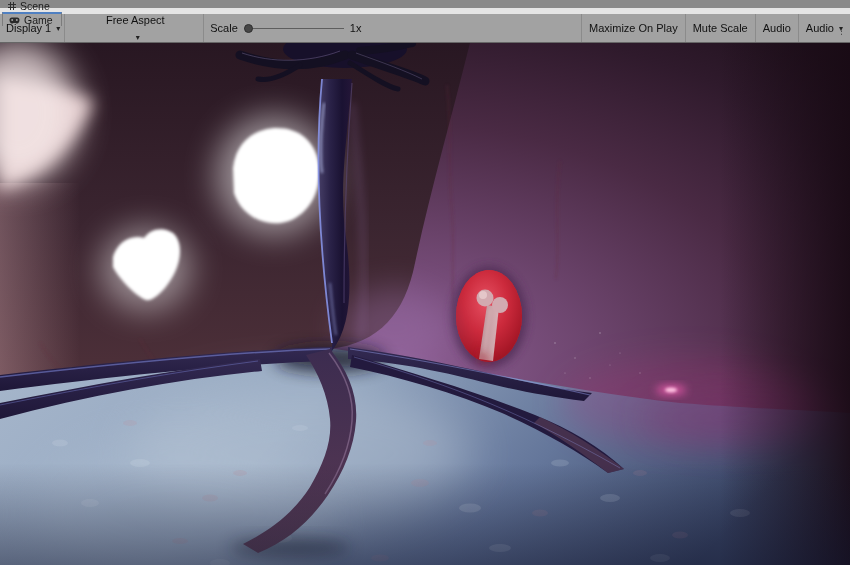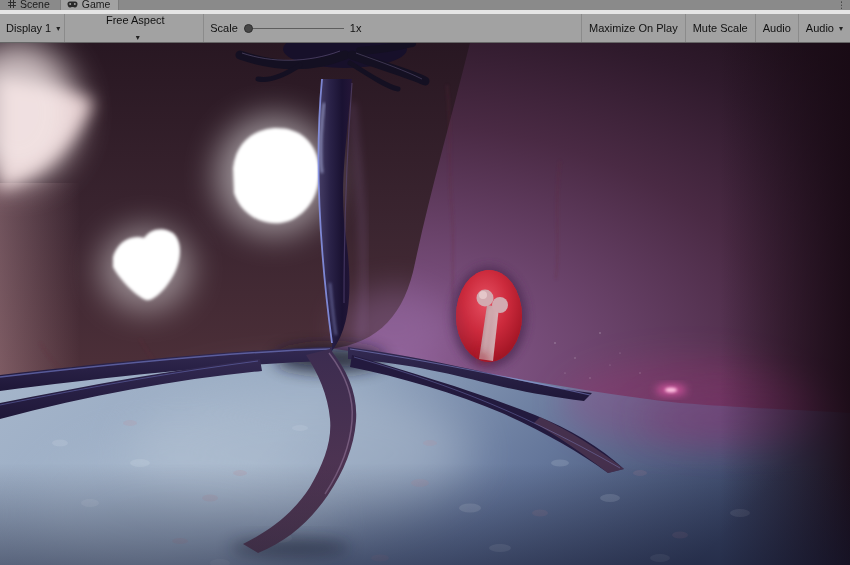--- a/index.html
+++ b/index.html
@@ -5,22 +5,22 @@
   :root{
     --tab_bar_bg:#8a8a8a; --tab_active_bg:#a2a2a2; --tab_accent_blue:#4f80c2;
     --toolbar_bg:#a2a2a2; --toolbar_text:#111111; --bottom_bar_bg:#cfcfcf;
     --scene-portal_red:#c22838; --scene-eye_glow:#ffffff;
   }
   html,body{margin:0;padding:0;background:#5a5a5a;}
   #app{width:850px;height:565px;position:relative;overflow:hidden;
        font-family:"Liberation Sans",sans-serif;background:var(--tab_bar_bg);
        -webkit-font-smoothing:antialiased;}
   
-  .tabbar{height:14px;background:var(--tab_bar_bg);display:flex;align-items:flex-end;
-          border-bottom:4px solid #e5e5e5;box-sizing:border-box;}
+  .tabbar{height:14px;background:var(--tab_bar_bg);display:flex;align-items:flex-start;
+          border-bottom:6px solid #e5e5e5;box-sizing:border-box;flex-direction:column;}
   .tab{display:flex;align-items:center;gap:4px;padding:0 8px 0 6px;font-size:10.5px;
        color:#1a1a1a;box-sizing:border-box;margin-left:2px;cursor:default;}
   .tab.active{background:var(--tab_active_bg);border-top:2px solid var(--tab_accent_blue);
        border-left:1px solid #7c7c7c;border-right:1px solid #7c7c7c;}
   .tabicon{display:block;}
   .tab-overflow{margin-left:auto;padding:0 4px;font-size:9px;color:#2e2e2e;
        display:flex;align-items:center;}
   
   .toolbar{height:29px;background:var(--toolbar_bg);display:flex;align-items:center;
           font-size:11px;color:var(--toolbar_text);border-bottom:1px solid #666;

